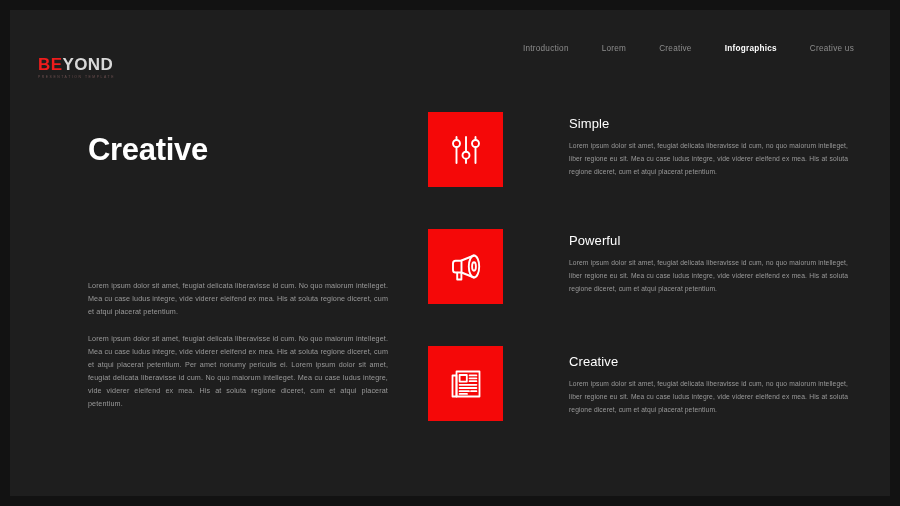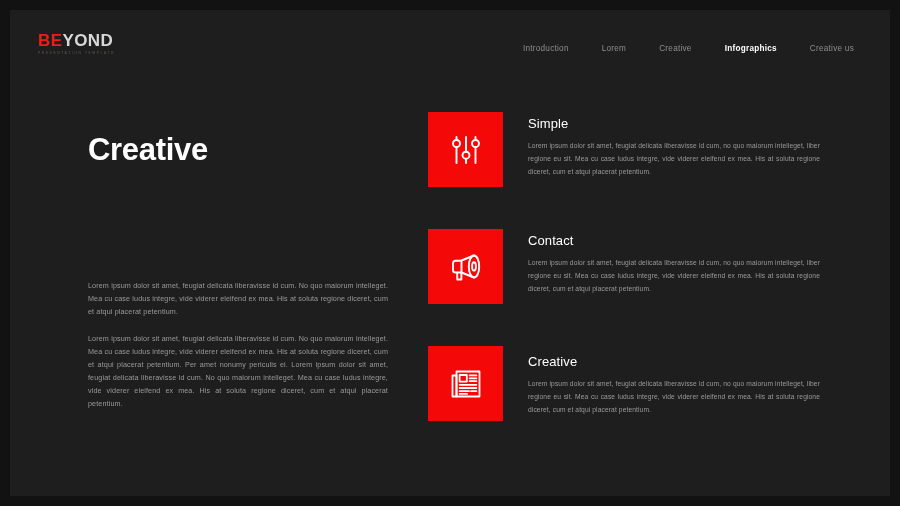--- a/index.html
+++ b/index.html
@@ -22,21 +22,21 @@
     position:absolute; left:0; top:0;
     width:100%; height:62px;
     display:flex; align-items:center;
   }
   .logo {
     position:absolute; left:28px; top:22px;
     line-height:1;
     user-select:none;
   }
   .logo-word {
-    font-size:17px; font-weight:700; letter-spacing:.4px;
+    font-size:17px; font-weight:700; letter-spacing:.4px;margin-top:24px;
   }
   .logo-be { color:#ef1c1c; }
   .logo-yond { color:#d8d8d8; }
   .logo-sub {
     margin-top:3px;
     font-size:3.4px;
     letter-spacing:1.55px;
     color:#6d5050;
     text-transform:uppercase;
     white-space:nowrap;
@@ -83,20 +83,21 @@
   
   .features {
     position:absolute; left:418px; top:102px;
     width:420px;
   }
   .feature {
     position:relative;
     display:flex;
     align-items:flex-start;
     margin-bottom:42px;
+    gap:41px;
   }
   .feature:last-child { margin-bottom:0; }
 
   .icon-box {
     flex:0 0 auto;
     width:75px; height:75px;
     background:#f50808;
     display:flex; align-items:center; justify-content:center;
   }
   .icon-box svg { display:block; }
@@ -186,21 +187,21 @@
           <svg width="38" height="38" viewBox="0 0 38 38" fill="none" stroke="#ffffff" stroke-width="1.9" stroke-linecap="round" stroke-linejoin="round">
             <ellipse cx="27" cy="18.5" rx="5.2" ry="11"></ellipse>
             <path d="M27 7.5 L14.5 12.5 L14.5 24.5 L27 29.5"></path>
             <path d="M14.5 12.8 L8.6 12.8 A2.6 2.6 0 0 0 6 15.4 L6 21.9 A2.6 2.6 0 0 0 8.6 24.5 L14.5 24.5"></path>
             <path d="M10.2 24.6 L10.2 31.5 L14.4 31.5 L14.4 24.6"></path>
             <ellipse cx="27" cy="18.5" rx="1.9" ry="4.2"></ellipse>
           </svg>
         </span>
       </div>
       <div class="feature-text">
-        <div class="feature-title">Contact</div>
+        <div class="feature-title">Powerful</div>
         <div class="feature-desc">Lorem ipsum dolor sit amet, feugiat delicata liberavisse id cum, no quo maiorum intelleget, liber regione eu sit. Mea cu case ludus integre, vide viderer eleifend ex mea. His at soluta regione diceret, cum et atqui placerat petentium.</div>
       </div>
     </div>
 
     <div class="feature shift">
       <div class="icon-box">
         <span>
           <svg width="38" height="38" viewBox="0 0 38 38" fill="none" stroke="#ffffff" stroke-width="1.8" stroke-linecap="round" stroke-linejoin="round">
             <path d="M5.5 10.5 L9.5 10.5 L9.5 31.5 L5.5 31.5 Z"></path>
             <rect x="9.5" y="6.5" width="23" height="25"></rect>

